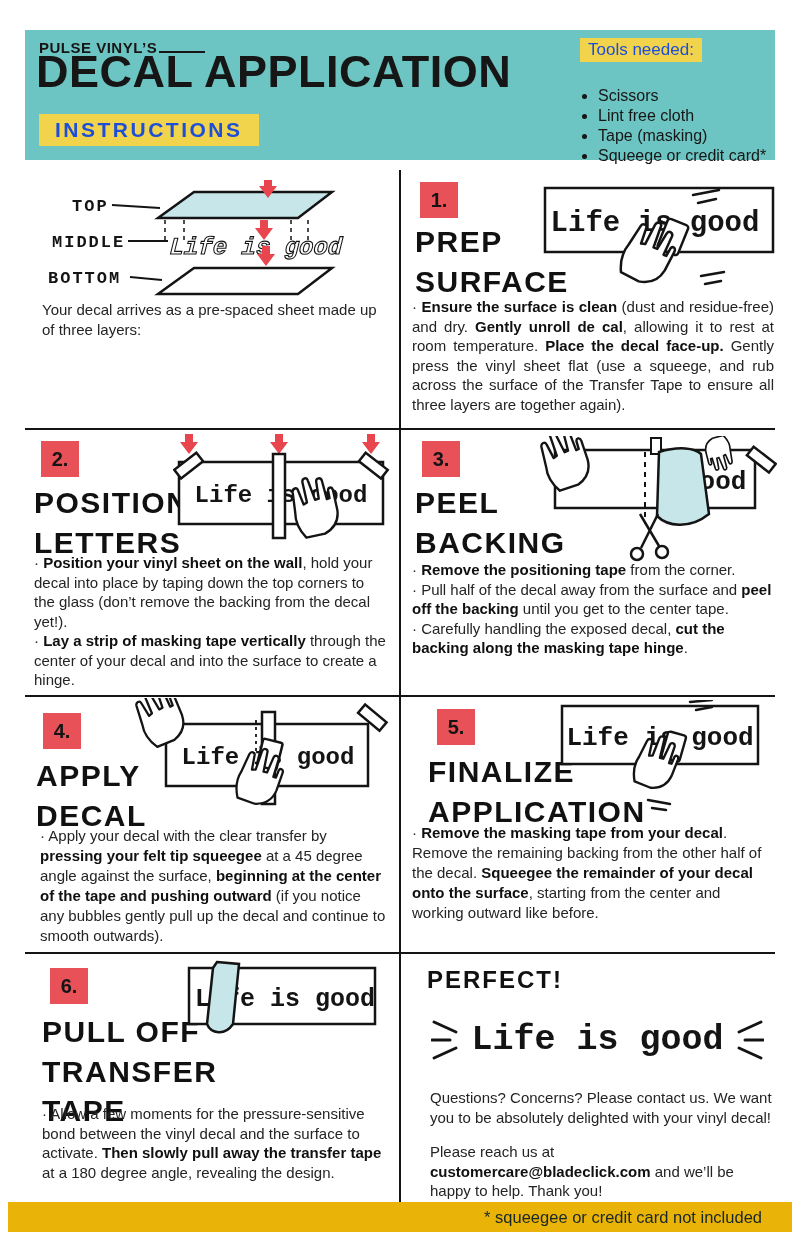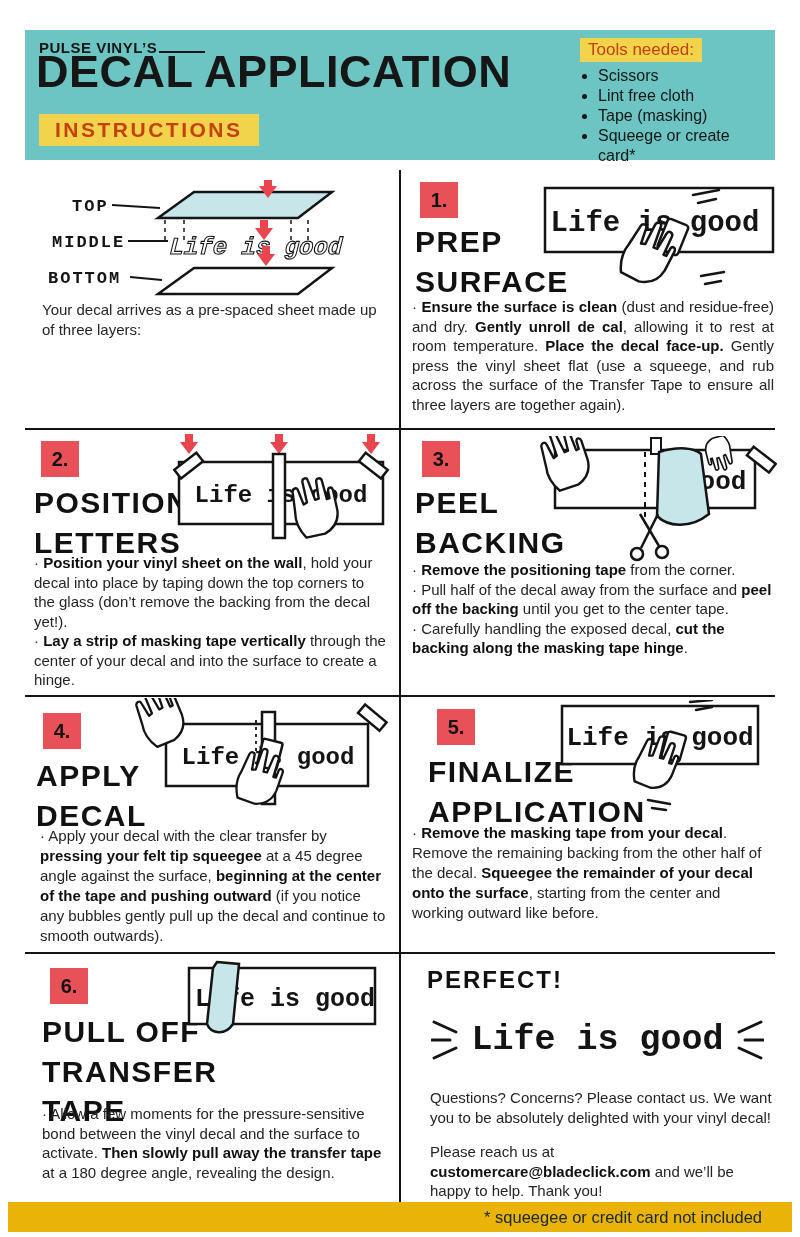--- a/index.html
+++ b/index.html
@@ -4,25 +4,25 @@
 <style>
   html,body{margin:0;padding:0;background:#fff;}
   .page{position:relative;width:800px;height:1237px;background:#ffffff;overflow:hidden;
         font-family:"Liberation Sans",sans-serif;color:#1d1d1f;}
   .abs{position:absolute;}
   
   .header{position:absolute;left:25px;top:30px;width:750px;height:130px;background:#6cc5c2;}
   .brand{position:absolute;left:14px;top:9px;font-size:15px;font-weight:bold;letter-spacing:.5px;color:#161616;}
   .brand-line{display:inline-block;width:46px;border-bottom:2px solid #161616;margin-left:2px;vertical-align:baseline;}
   .main-title{position:absolute;left:11px;top:16px;font-size:45px;font-weight:bold;letter-spacing:.5px;color:#161616;white-space:nowrap;text-align:center;}
-  .hl{background:#f2d44c;display:inline-block;color:#c2410c;}
+  .hl{background:#f2d44c;display:inline-block;color:#1d4ed8;}
   .subtitle{position:absolute;left:14px;top:84px;padding:4px 16px;font-size:21px;font-weight:bold;letter-spacing:2.5px;}
   .tools{position:absolute;left:555px;top:8px;width:190px;}
   .tools-label{padding:2px 8px;font-size:17px;}
-  .tools ul{margin:4px 0 0 18px;padding:0;font-size:16px;line-height:20px;color:#161616;}
+  .tools ul{margin:24px 0 0 18px;padding:0;font-size:16px;line-height:20px;color:#161616;}
   
   .hr{position:absolute;left:25px;width:750px;height:2px;background:#141414;}
   .vr{position:absolute;left:399px;top:170px;width:2px;height:1032px;background:#141414;}
   
   .badge{position:absolute;width:38px;height:36px;background:#e85158;color:#141414;
          font-weight:bold;font-size:20px;text-align:center;line-height:36px;}
   .step-title{position:absolute;font-weight:bold;font-size:30px;letter-spacing:1.5px;line-height:1.32;color:#111;}
   .body-text{position:absolute;font-size:15px;line-height:19.5px;color:#242426;}
   .body-text b{color:#101010;}
   .justify{text-align:justify;}
@@ -54,21 +54,21 @@
   <div class="header">
     <div class="brand"><span>PULSE VINYL’S</span><span class="brand-line"></span></div>
     <div class="main-title">DECAL APPLICATION</div>
     <div class="subtitle hl">INSTRUCTIONS</div>
     <div class="tools">
       <span class="tools-label hl">Tools needed:</span>
       <ul>
         <li>Scissors</li>
         <li>Lint free cloth</li>
         <li>Tape (masking)</li>
-        <li>Squeege or create card*</li>
+        <li>Squeege or credit card*</li>
       </ul>
     </div>
   </div>
 
   <div class="vr"></div>
   <div class="hr" style="top:428px"></div>
   <div class="hr" style="top:695px"></div>
   <div class="hr" style="top:952px"></div>
 
   <svg class="abs" style="left:38px;top:180px" width="332" height="132" viewBox="0 0 332 132">

